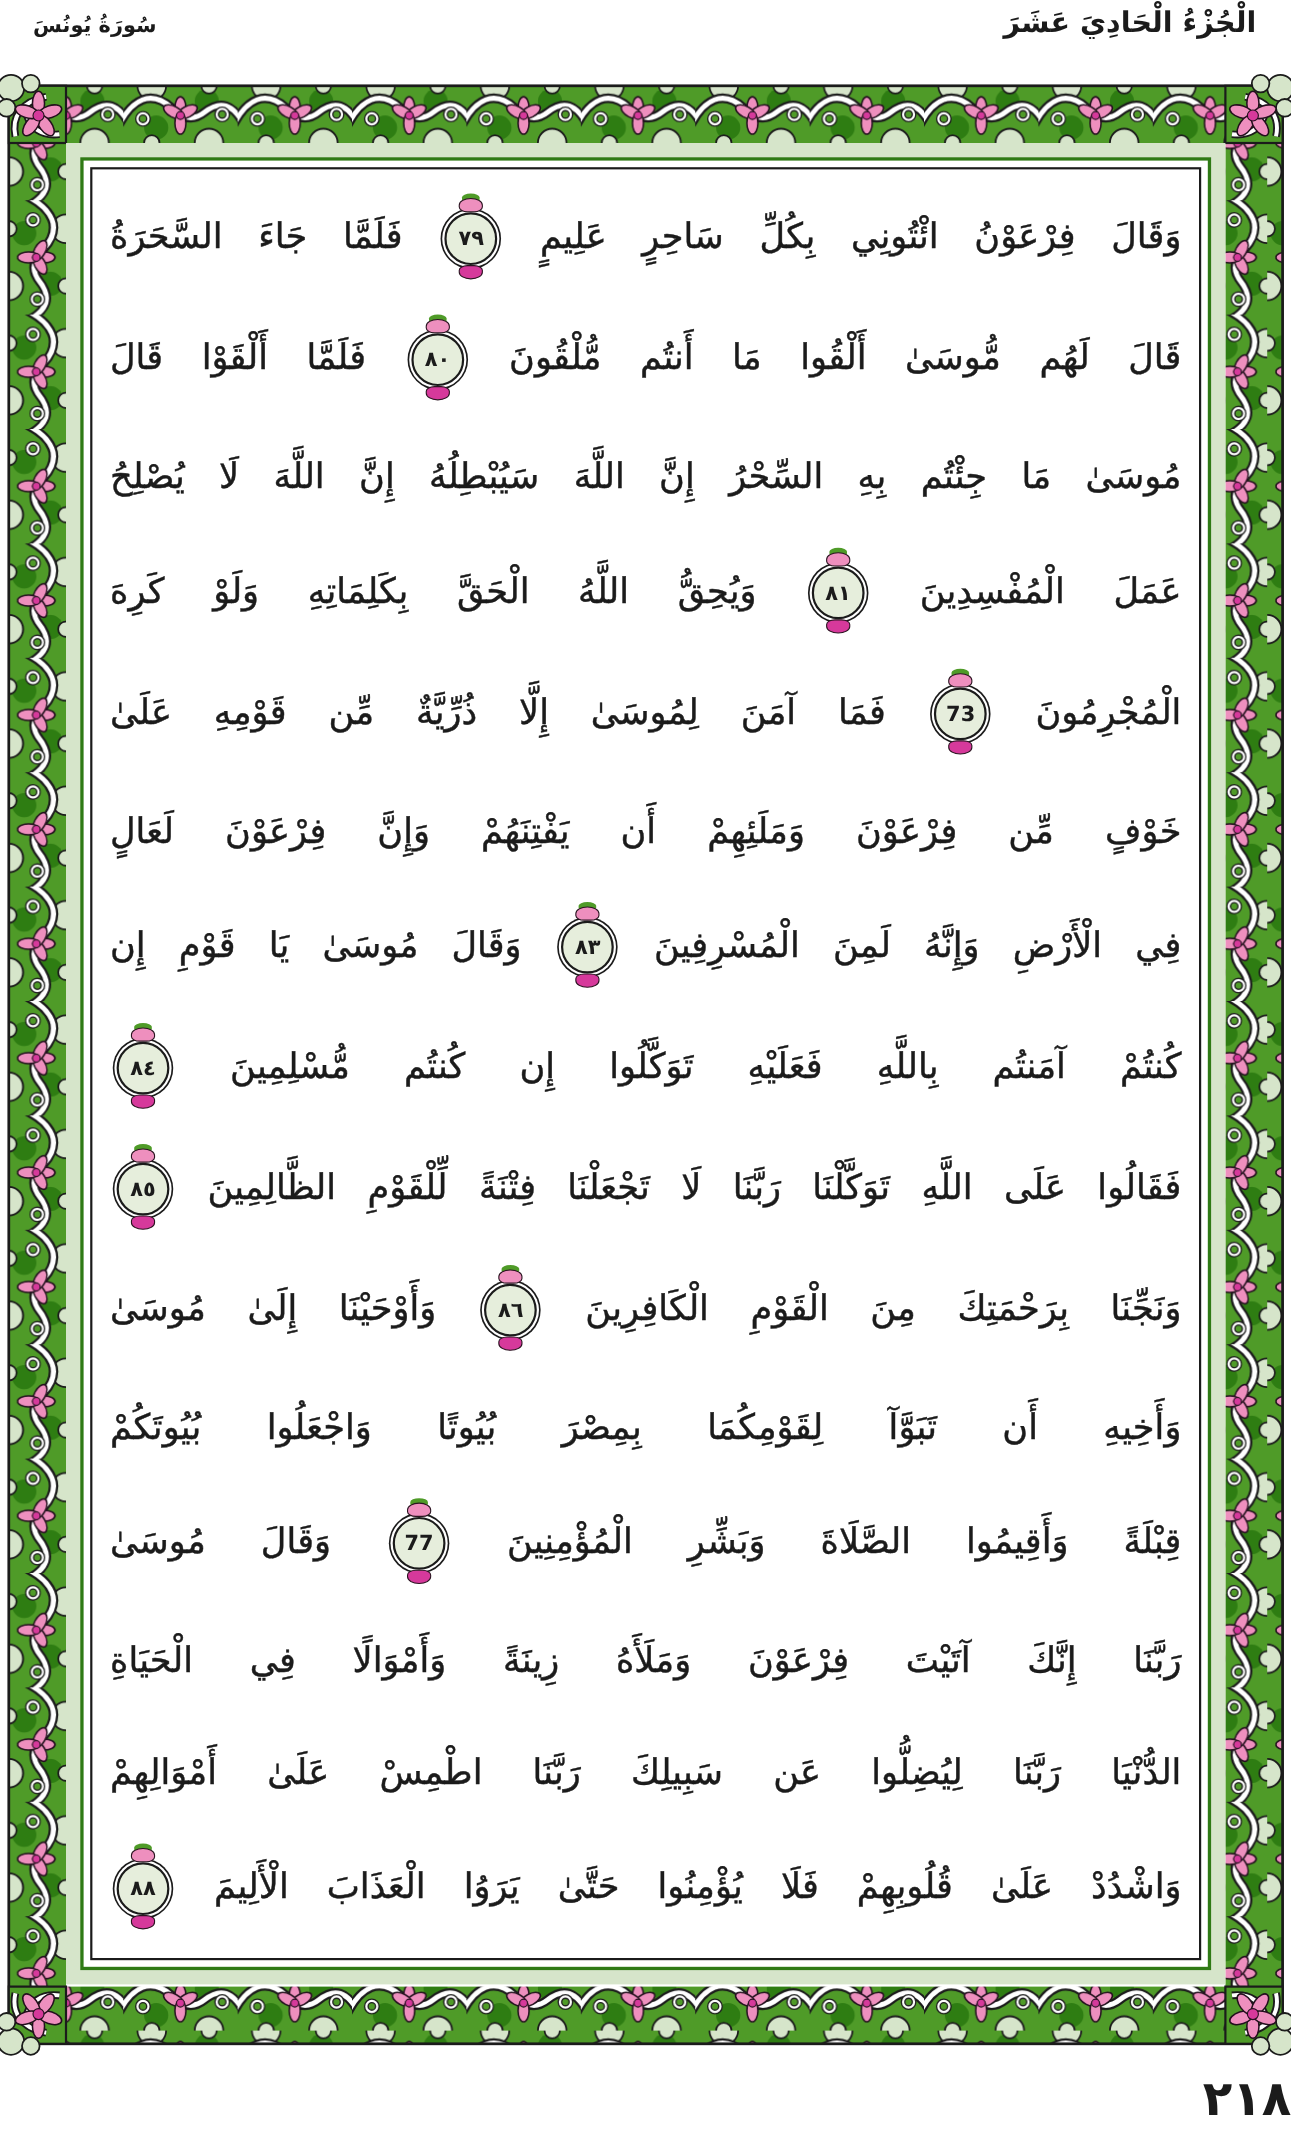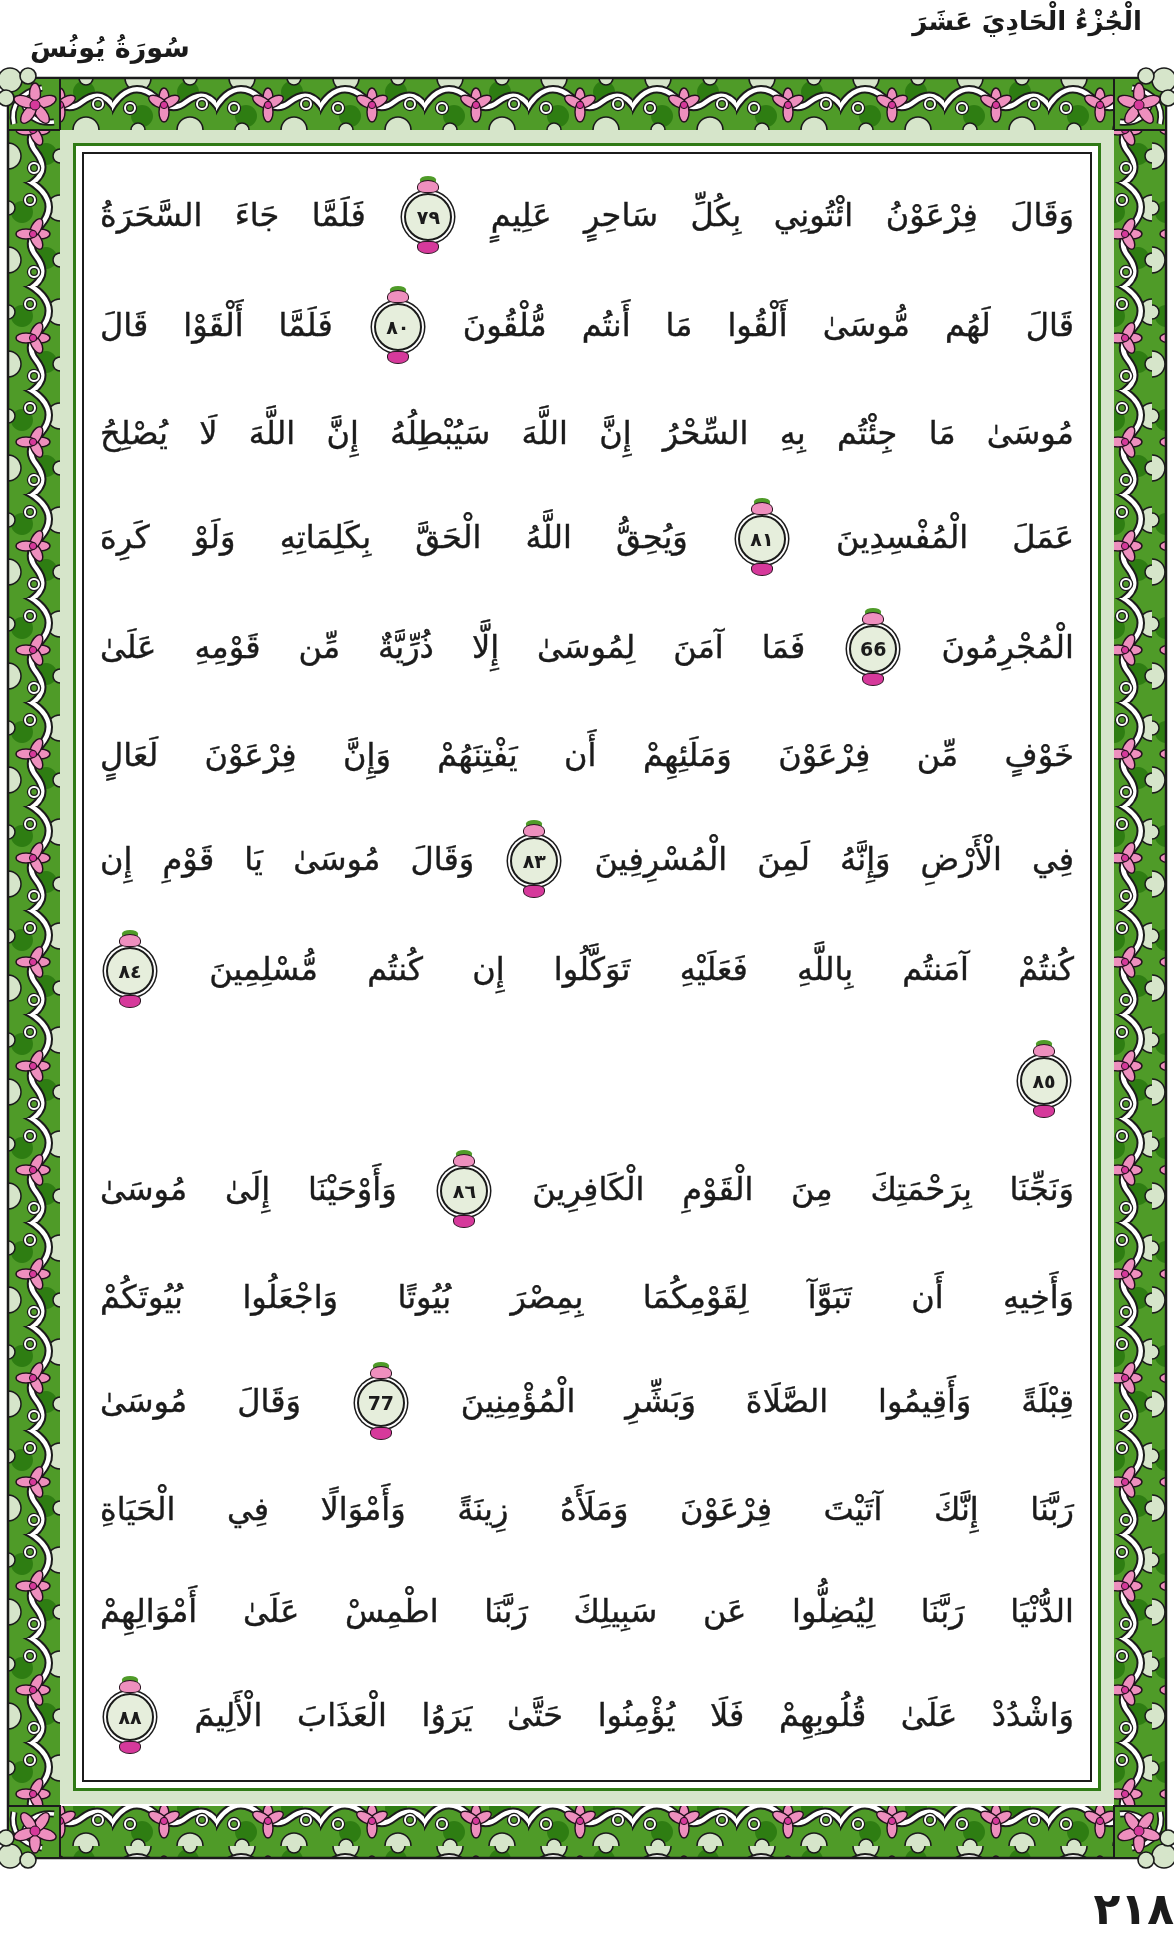--- a/index.html
+++ b/index.html
@@ -14,21 +14,21 @@
     --medallion-fill:#e6eedc;
   }
   html,body{margin:0;padding:0;background:#ffffff;}
   .page{
     position:relative;width:1174px;height:1940px;background:#ffffff;overflow:hidden;
     font-family:"DejaVu Sans",sans-serif;color:var(--ink);
   }
   
   .hdr{position:absolute;top:6px;font-weight:bold;direction:rtl;white-space:nowrap;}
   .hdr-right{right:32px;font-size:26px;}
-  .hdr-left{left:30px;font-size:27px;top:12px;margin-top:20px;}
+  .hdr-left{left:30px;font-size:19px;top:12px;}
   
   .frame{position:absolute;left:8px;top:78px;overflow:visible;}
   .f-band{fill:var(--band-green);}
   .f-darkleaf{fill:var(--dark-green);}
   .f-pale{fill:var(--pale-green);stroke:var(--ink);stroke-width:1.6;}
   .s-ink{stroke:var(--ink);fill:none;}
   .s-white{stroke:var(--scroll-white);fill:none;}
   .f-petal{fill:var(--flower-pink);stroke:#23101d;stroke-width:1.4;}
   .f-center{fill:var(--deep-pink);stroke:#23101d;stroke-width:1;}
   
@@ -145,25 +145,25 @@
     <use href="#cornerG" transform="translate(0,1780) scale(1,-1)"></use>
     <use href="#cornerG" transform="translate(1158,1780) scale(-1,-1)"></use>
   </svg>
 
   <div class="panel">
     <div class="lines">
         <div class="line"><span class="seg">وَقَالَ فِرْعَوْنُ ائْتُونِي بِكُلِّ سَاحِرٍ عَلِيمٍ</span> <span class="verse-badge"><span class="vnum">٧٩</span></span> <span class="seg">فَلَمَّا جَاءَ السَّحَرَةُ</span> </div>
         <div class="line"><span class="seg">قَالَ لَهُم مُّوسَىٰ أَلْقُوا مَا أَنتُم مُّلْقُونَ</span> <span class="verse-badge"><span class="vnum">٨٠</span></span> <span class="seg">فَلَمَّا أَلْقَوْا قَالَ</span> </div>
         <div class="line"><span class="seg">مُوسَىٰ مَا جِئْتُم بِهِ السِّحْرُ إِنَّ اللَّهَ سَيُبْطِلُهُ إِنَّ اللَّهَ لَا يُصْلِحُ</span> </div>
         <div class="line"><span class="seg">عَمَلَ الْمُفْسِدِينَ</span> <span class="verse-badge"><span class="vnum">٨١</span></span> <span class="seg">وَيُحِقُّ اللَّهُ الْحَقَّ بِكَلِمَاتِهِ وَلَوْ كَرِهَ</span> </div>
-        <div class="line"><span class="seg">الْمُجْرِمُونَ</span> <span class="verse-badge"><span class="vnum">66</span></span> <span class="seg">فَمَا آمَنَ لِمُوسَىٰ إِلَّا ذُرِّيَّةٌ مِّن قَوْمِهِ عَلَىٰ</span> </div>
+        <div class="line"><span class="seg">الْمُجْرِمُونَ</span> <span class="verse-badge"><span class="vnum">73</span></span> <span class="seg">فَمَا آمَنَ لِمُوسَىٰ إِلَّا ذُرِّيَّةٌ مِّن قَوْمِهِ عَلَىٰ</span> </div>
         <div class="line"><span class="seg">خَوْفٍ مِّن فِرْعَوْنَ وَمَلَئِهِمْ أَن يَفْتِنَهُمْ وَإِنَّ فِرْعَوْنَ لَعَالٍ</span> </div>
         <div class="line"><span class="seg">فِي الْأَرْضِ وَإِنَّهُ لَمِنَ الْمُسْرِفِينَ</span> <span class="verse-badge"><span class="vnum">٨٣</span></span> <span class="seg">وَقَالَ مُوسَىٰ يَا قَوْمِ إِن</span> </div>
         <div class="line"><span class="seg">كُنتُمْ آمَنتُم بِاللَّهِ فَعَلَيْهِ تَوَكَّلُوا إِن كُنتُم مُّسْلِمِينَ</span> <span class="verse-badge"><span class="vnum">٨٤</span></span> </div>
-        <div class="line"> <span class="verse-badge"><span class="vnum">٨٥</span></span> </div>
+        <div class="line"><span class="seg">فَقَالُوا عَلَى اللَّهِ تَوَكَّلْنَا رَبَّنَا لَا تَجْعَلْنَا فِتْنَةً لِّلْقَوْمِ الظَّالِمِينَ</span> <span class="verse-badge"><span class="vnum">٨٥</span></span> </div>
         <div class="line"><span class="seg">وَنَجِّنَا بِرَحْمَتِكَ مِنَ الْقَوْمِ الْكَافِرِينَ</span> <span class="verse-badge"><span class="vnum">٨٦</span></span> <span class="seg">وَأَوْحَيْنَا إِلَىٰ مُوسَىٰ</span> </div>
         <div class="line"><span class="seg">وَأَخِيهِ أَن تَبَوَّآ لِقَوْمِكُمَا بِمِصْرَ بُيُوتًا وَاجْعَلُوا بُيُوتَكُمْ</span> </div>
         <div class="line"><span class="seg">قِبْلَةً وَأَقِيمُوا الصَّلَاةَ وَبَشِّرِ الْمُؤْمِنِينَ</span> <span class="verse-badge"><span class="vnum">77</span></span> <span class="seg">وَقَالَ مُوسَىٰ</span> </div>
         <div class="line"><span class="seg">رَبَّنَا إِنَّكَ آتَيْتَ فِرْعَوْنَ وَمَلَأَهُ زِينَةً وَأَمْوَالًا فِي الْحَيَاةِ</span> </div>
         <div class="line"><span class="seg">الدُّنْيَا رَبَّنَا لِيُضِلُّوا عَن سَبِيلِكَ رَبَّنَا اطْمِسْ عَلَىٰ أَمْوَالِهِمْ</span> </div>
         <div class="line"><span class="seg">وَاشْدُدْ عَلَىٰ قُلُوبِهِمْ فَلَا يُؤْمِنُوا حَتَّىٰ يَرَوُا الْعَذَابَ الْأَلِيمَ</span> <span class="verse-badge"><span class="vnum">٨٨</span></span> </div>
       </div>
   </div>
 
   <div class="pagenum">٢١٨</div>

